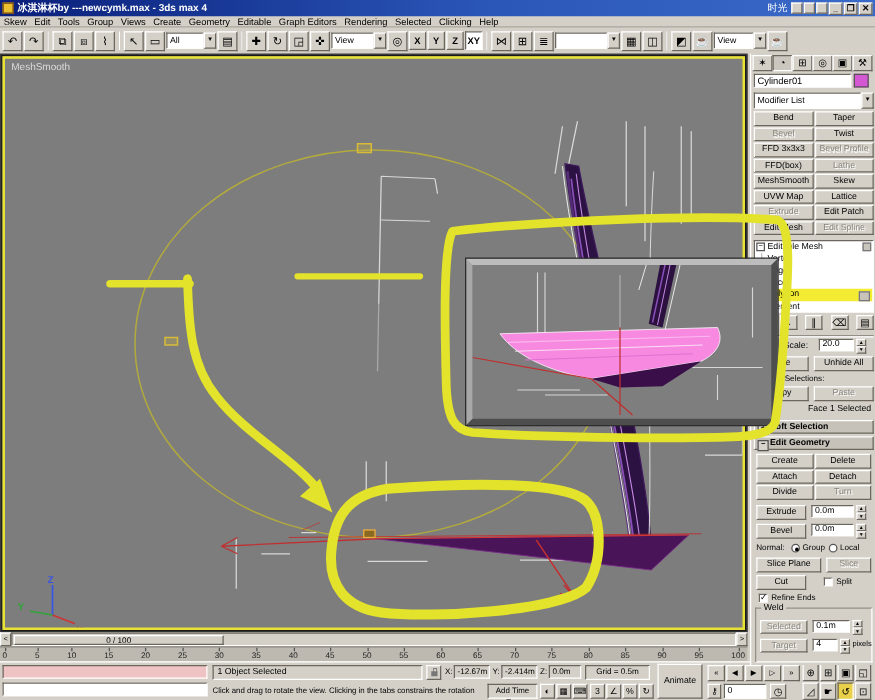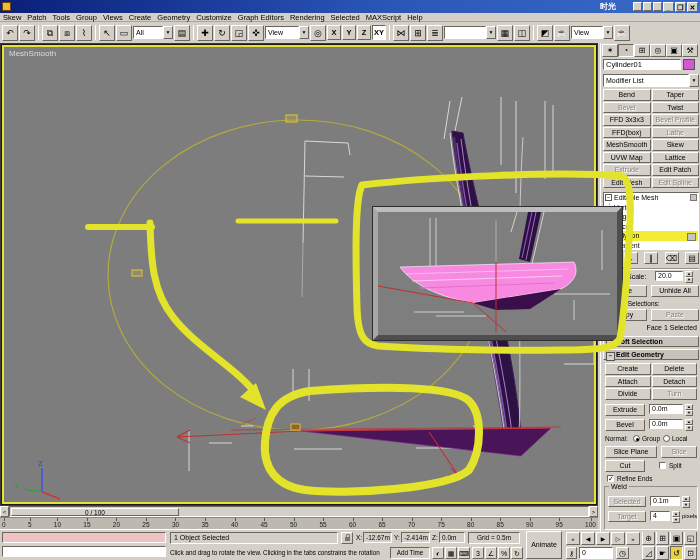--- a/index.html
+++ b/index.html
@@ -9,21 +9,21 @@
   .raised{border:1px solid;border-color:#fff #6b675f #6b675f #fff;background:#d4d0c8;}
   .sunkw{border:1px solid;border-color:#6b675f #fff #fff #6b675f;background:#fff;}
   .sunkg{border:1px solid;border-color:#6b675f #fff #fff #6b675f;background:#d4d0c8;}
   .disabled{color:#8a867e;text-shadow:1px 1px 0 #fff;}
   
   .titlebar{position:absolute;left:0;top:0;width:700px;height:13px;
     background:linear-gradient(90deg,#0a1f7a,#2a56b8 55%,#3a6ac8);display:flex;align-items:center;
     color:#fff;font-size:8px;font-weight:bold;padding:0 2px;}
   .title-icon{width:9px;height:9px;margin-right:3px;background:#e8c030;border:1px solid #704010;}
   .titlebar .spacer{flex:1;}
-  .tray-text{font-weight:bold;margin-right:16px;}
+  .tray-text{font-weight:normal;margin-right:2px;}
   .tray-btn{width:9px;height:9px;margin-left:1px;font-size:6px;line-height:8px;text-align:center;color:#000;}
   .winbtn{width:11px;height:10px;margin-left:1px;font-size:7px;line-height:9px;text-align:center;color:#000;font-weight:bold;}
   
   .menubar{position:absolute;left:0;top:13px;width:700px;height:9px;display:flex;align-items:center;font-size:7.5px;border-bottom:1px solid #aaa69e;}
   .menu-item{padding:0 3px;white-space:nowrap;}
   
   .toolbar{position:absolute;left:0;top:22px;width:700px;height:21px;display:flex;align-items:center;gap:1px;padding:0 2px;}
   .tbtn{width:16px;height:16px;font-size:9px;line-height:14px;text-align:center;overflow:hidden;}
   .tsep{width:1px;height:15px;background:#908c84;border-right:1px solid #fff;margin:0 2px;}
   .dd{height:13px;display:flex;align-items:center;}
@@ -112,43 +112,44 @@
   .navbtn{font-size:8px;line-height:13px;text-align:center;overflow:hidden;}
   .navbtn.active{background:#e8d04a;border-color:#6b675f #fff #fff #6b675f;}
 </style>
 </head>
 <body>
 
 <div class="app">
 
   <div class="titlebar">
     <div class="title-icon"></div>
+    <span>冰淇淋杯by ---newcymk.max - 3ds max 4</span>
     <div class="spacer"></div>
     <span class="tray-text">时光</span>
     <div class="tray-btn raised"></div>
     <div class="tray-btn raised"></div>
     <div class="tray-btn raised"></div>
     <div class="winbtn raised">_</div>
     <div class="winbtn raised">❐</div>
     <div class="winbtn raised">✕</div>
   </div>
 
   <div class="menubar">
       <div class="menu-item">Skew</div>
-      <div class="menu-item">Patch</div>
+      <div class="menu-item">Edit</div>
       <div class="menu-item">Tools</div>
       <div class="menu-item">Group</div>
       <div class="menu-item">Views</div>
       <div class="menu-item">Create</div>
       <div class="menu-item">Geometry</div>
-      <div class="menu-item">Customize</div>
+      <div class="menu-item">Editable</div>
       <div class="menu-item">Graph Editors</div>
       <div class="menu-item">Rendering</div>
       <div class="menu-item">Selected</div>
-      <div class="menu-item">MAXScript</div>
+      <div class="menu-item">Clicking</div>
       <div class="menu-item">Help</div>
     </div>
 
   <div class="toolbar">
     <span style="display:flex;gap:1px">
         <div class="tbtn raised">↶</div>
         <div class="tbtn raised">↷</div>
       </span>
     <div class="tsep"></div>
     <span style="display:flex;gap:1px">

